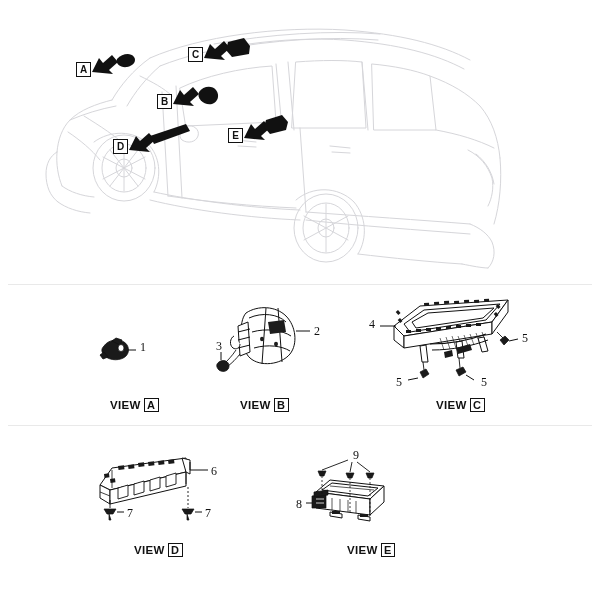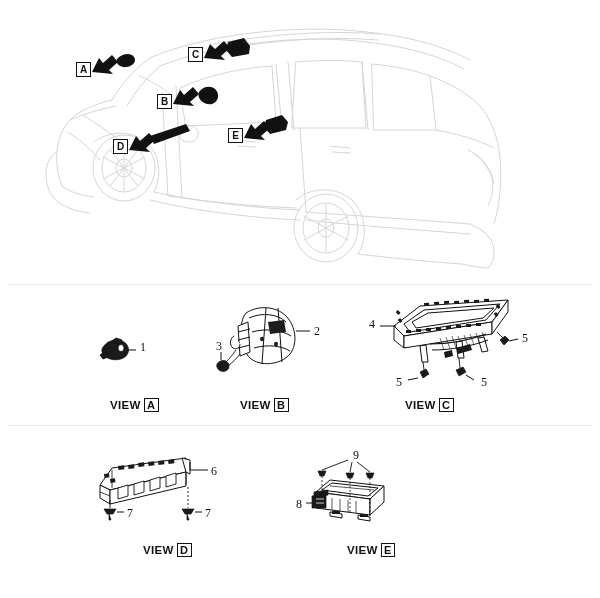--- a/index.html
+++ b/index.html
@@ -418,23 +418,23 @@
 
   <div class="part-num" style="left:296px; top:497px;">8</div>
   <div class="part-num" style="left:353px; top:448px;">9</div>
 
   <div class="view-caption" style="left:110px; top:398px;">
     <span>VIEW</span><span class="boxed">A</span>
   </div>
   <div class="view-caption" style="left:240px; top:398px;">
     <span>VIEW</span><span class="boxed">B</span>
   </div>
-  <div class="view-caption" style="left:405px; top:398px;text-align:center;">
+  <div class="view-caption" style="left:436px; top:398px;text-align:center;">
     <span>VIEW</span><span class="boxed">C</span>
   </div>
-  <div class="view-caption" style="left:143px; top:543px;">
+  <div class="view-caption" style="left:134px; top:543px;">
     <span>VIEW</span><span class="boxed">D</span>
   </div>
   <div class="view-caption" style="left:347px; top:543px;">
     <span>VIEW</span><span class="boxed">E</span>
   </div>
 
 </div>
 
 </body></html>

